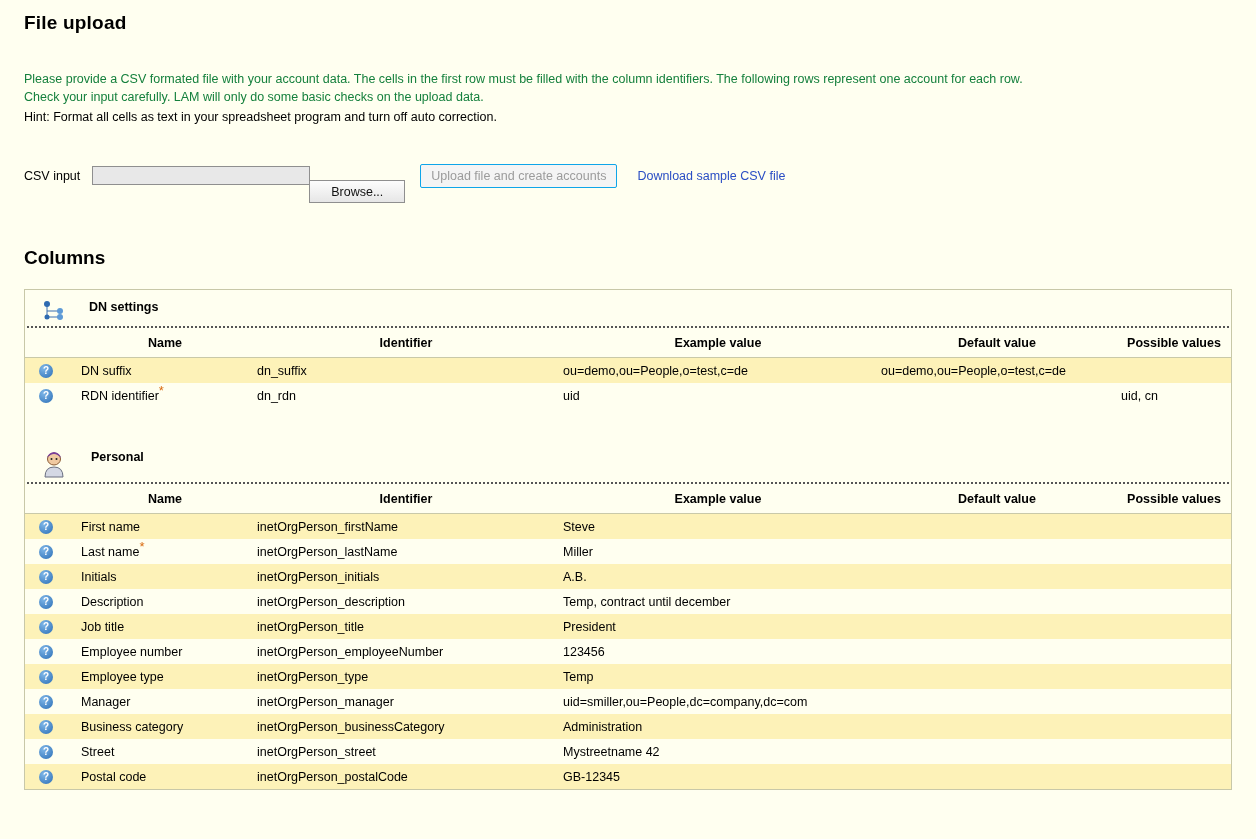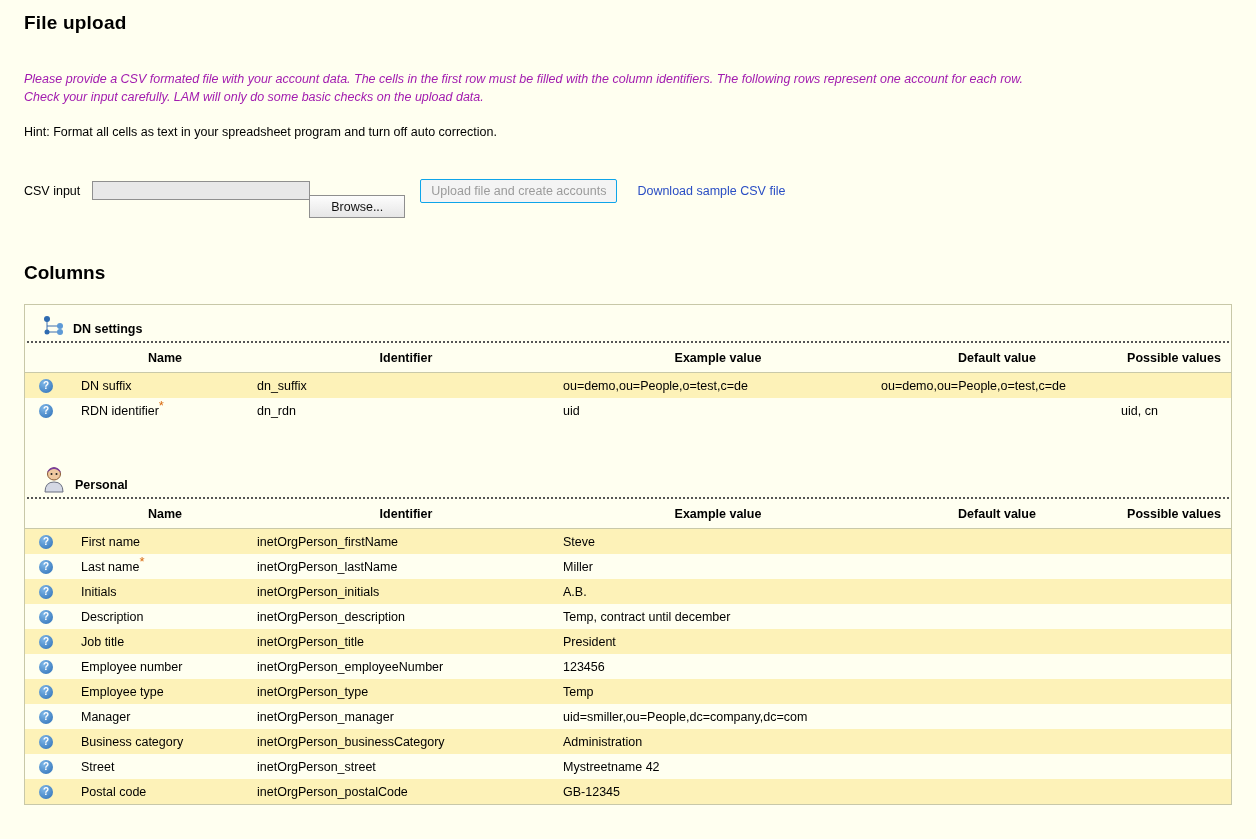--- a/index.html
+++ b/index.html
@@ -22,28 +22,27 @@
   h1.page-title {
     font-size: 19px;
     font-weight: bold;
     margin: 12px 0 0 0;
     letter-spacing: 0.2px;
   }
   .intro {
     margin-top: 36px;
     font-size: 12.5px;
     line-height: 18px;
-    color: #a21caf;
-    font-style: italic;
+    color: #15803d;
   }
   .intro p {
     margin: 0 0 0 0;
   }
   .hint {
-    margin-top: 19px;
+    margin-top: 4px;
     font-size: 12.5px;
   }
   .upload-row {
     margin-top: 24px;
     display: flex;
     align-items: center;
     gap: 0;
     font-size: 12.5px;
   }
   .upload-label {
@@ -99,22 +98,22 @@
     margin-top: 20px;
     border: 1px solid #c8c8a8;
     background: #fffff0;
     padding: 0;
   }
   .section {
     padding: 0;
   }
   .section-header {
     display: flex;
-    align-items: flex-end;
-    gap: 8px;
+    align-items: flex-start;
+    gap: 24px;
     padding: 10px 14px 4px 14px;
     border-bottom: 2px dotted #555;
     margin: 0 2px;
   }
   .section-title {
     font-size: 12.5px;
     font-weight: bold;
     padding-bottom: 1px;
   }
   table.cols {

